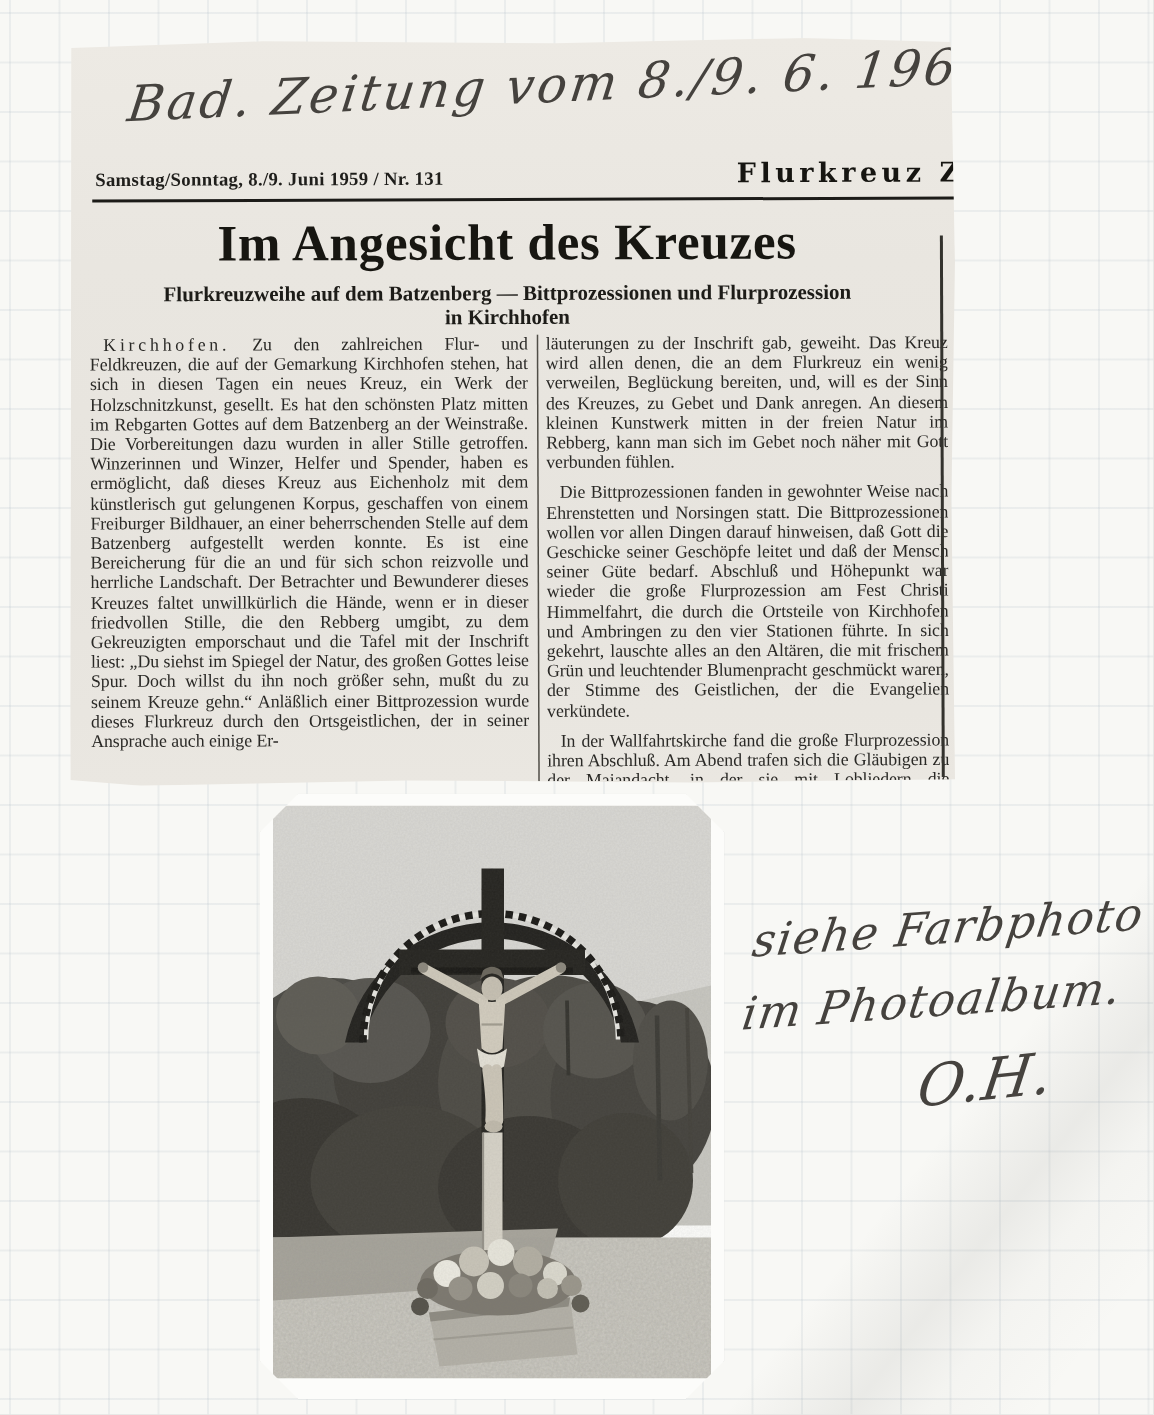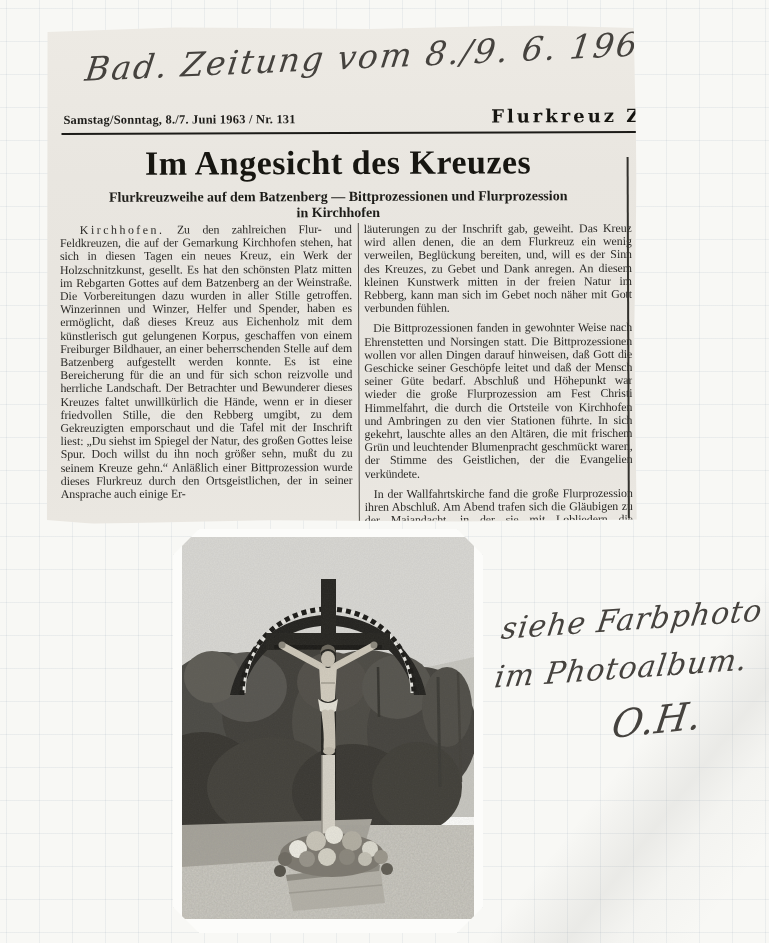--- a/index.html
+++ b/index.html
@@ -63,21 +63,21 @@
   }
   .col{
     text-align:justify;font-size:11.9px;line-height:13.2px;color:#2a2926;
     letter-spacing:-0.05px;overflow:hidden;
   }
   .col p{margin:0 0 7px 0;}
   .col p.indent{text-indent:9px;}
   .col-left{width:292px;height:298px;}
   .col-rule{width:1px;background:#504e47;margin:0 5px 0 6px;}
   .col-right{flex:1;height:298px;}
-  .lead-word{letter-spacing:2.5px;margin-left:11px;}
+  .lead-word{letter-spacing:2.5px;}
   .right-rule{
     position:absolute;right:8px;top:132px;bottom:4px;width:2px;background:#33322d;
   }
   
   .photo{
     position:absolute;left:173px;top:529px;width:310px;height:404px;
     background:#fcfcfa;
     clip-path:polygon(26px 0, calc(100% - 26px) 0, 100% 26px, 100% calc(100% - 26px), calc(100% - 26px) 100%, 26px 100%, 0 calc(100% - 26px), 0 26px);
     box-shadow:0 1px 3px rgba(60,60,55,0.2);
     padding:0;
@@ -97,21 +97,21 @@
 </style>
 </head>
 <body>
 
 <div class="page">
 
   <div class="clipping">
 
     <div class="hw hw-top">Bad. Zeitung vom 8./9. 6. 1963.</div>
 
-    <div class="dateline">Samstag/Sonntag, 8./7. Juni 1963 / Nr. 131</div>
+    <div class="dateline">Samstag/Sonntag, 8./9. Juni 1959 / Nr. 131</div>
     <div class="masthead">Flurkreuz Z</div>
     <div class="head-rule"></div>
 
     <div class="headline">Im Angesicht des Kreuzes</div>
     <div class="subtitle">
       <div>Flurkreuzweihe auf dem Batzenberg — Bittprozessionen und Flurprozession</div>
       <div>in Kirchhofen</div>
     </div>
 
     <div class="article">

